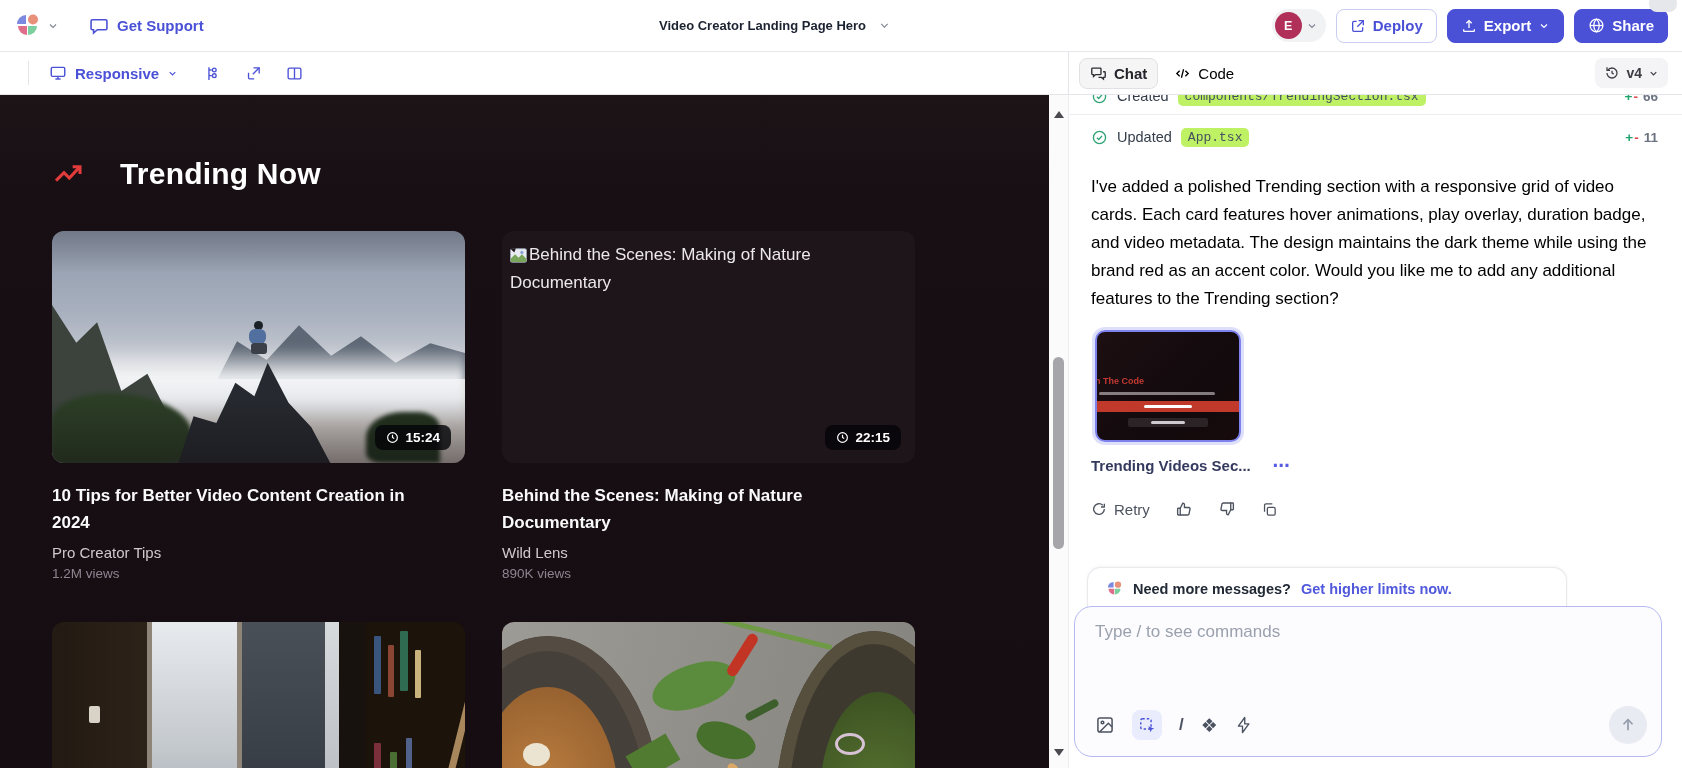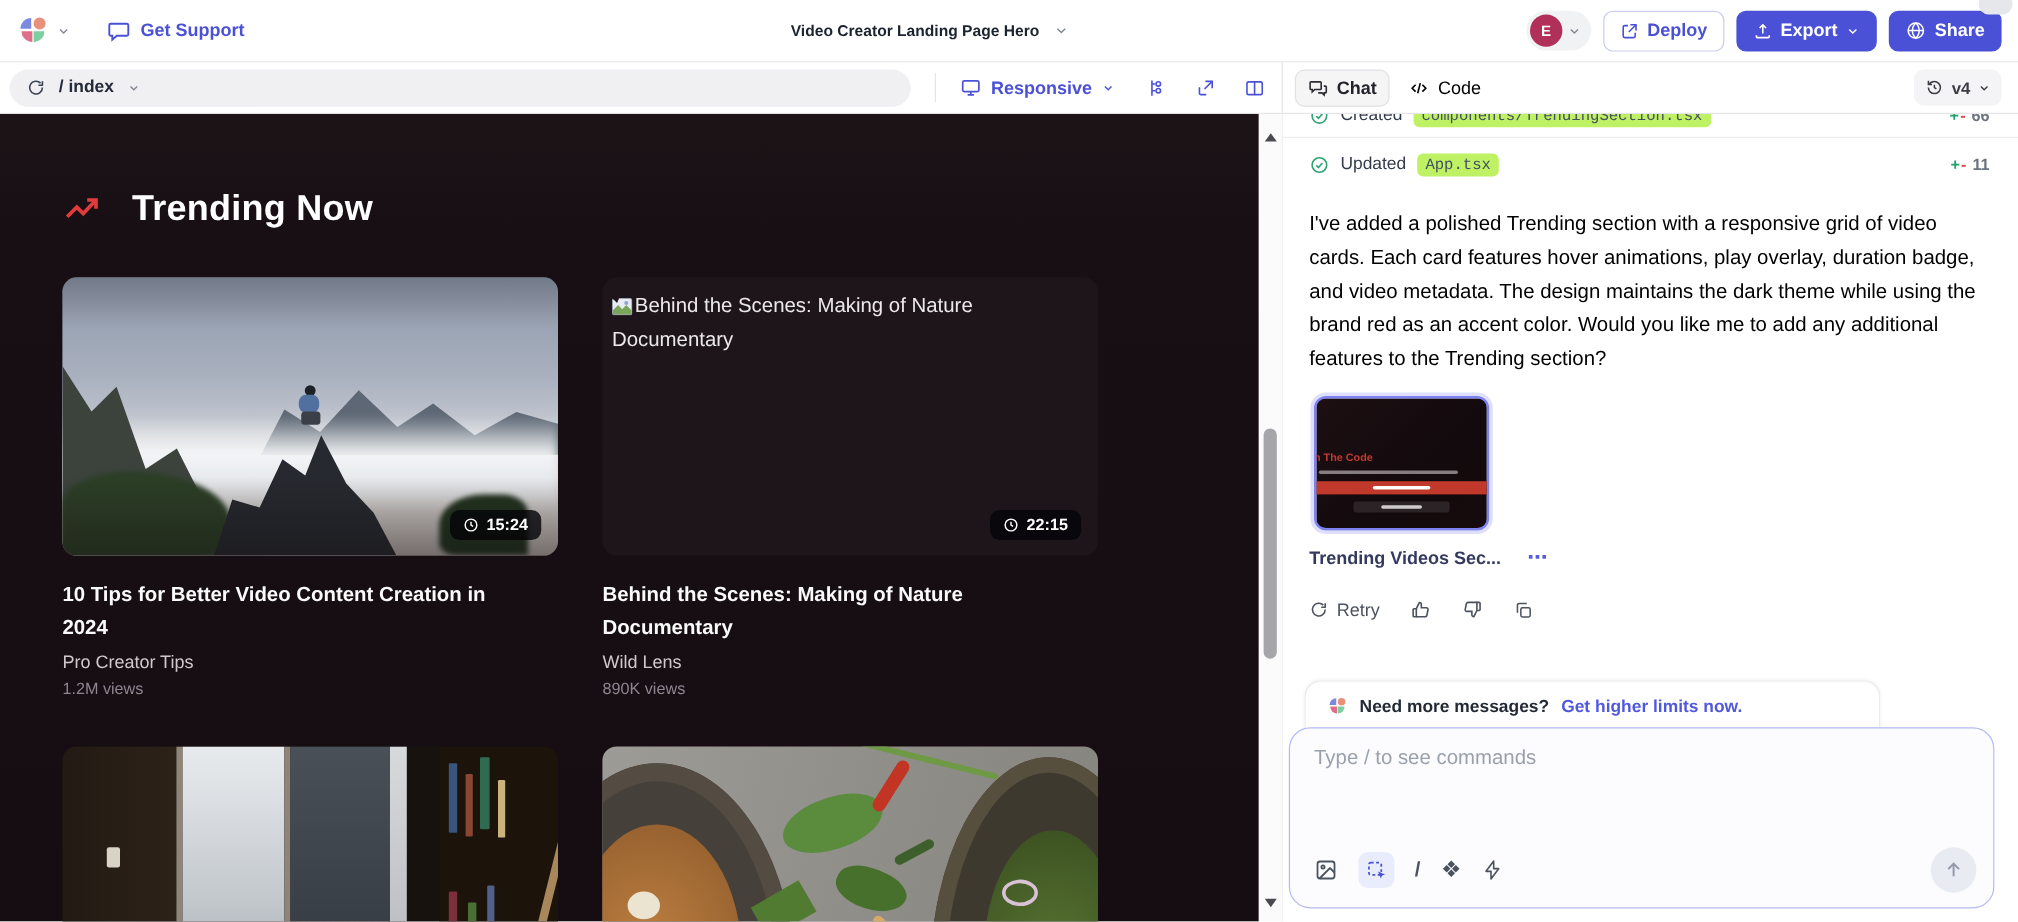--- a/index.html
+++ b/index.html
@@ -59,21 +59,21 @@
     overflow:hidden; position:relative; padding:62px 0 0 52px; }
   .pv-scrollbar { width:19px; flex:none; background:#fbfbfc; position:relative; }
   .sb-arrow { position:absolute; left:50%; transform:translateX(-50%); width:0; height:0;
     border-left:5px solid transparent; border-right:5px solid transparent; cursor:pointer; }
   .sb-up { top:16px; border-bottom:7px solid #4a4a4f; }
   .sb-down { bottom:12px; border-top:7px solid #4a4a4f; }
   .sb-thumb { position:absolute; left:4px; width:11px; top:262px; height:192px; border-radius:6px;
     background:#a6a6aa; cursor:pointer; }
 
   
-  .sec-head { display:flex; align-items:center; gap:26px; margin-bottom:40px; }
+  .sec-head { display:flex; align-items:center; gap:36px; margin-bottom:40px; }
   .sec-head h1 { color:#fff; font-size:30px; font-weight:800; letter-spacing:.2px; }
   .cards { display:grid; grid-template-columns:413px 413px; column-gap:37px; row-gap:41px; }
   .vcard { width:413px; }
   .vimg { width:413px; height:232px; border-radius:12px; position:relative; overflow:hidden; }
   .dur-badge { position:absolute; right:14px; bottom:13px; background:rgba(5,5,8,.82); color:#fff;
     border-radius:8px; padding:5px 11px; display:flex; align-items:center; gap:6px;
     font-size:13.5px; font-weight:700; }
   .vtitle { margin-top:19px; color:#fbfafa; font-size:17px; font-weight:700; line-height:27px;
     max-width:390px; }
   .vchan { margin-top:8px; color:#cfc9cd; font-size:15px; }
@@ -276,34 +276,20 @@
             </svg>
         </span>
         <span>Share</span>
       </div>
     </div>
     <div class="corner-chip"></div>
   </header>
 
   <div class="toolbar-row">
     <div class="toolbar-left">
-      <div class="url-pill">
-        <span style="color:#3a4150">
-          <svg width="16" height="16" viewBox="0 0 24 24" fill="none" stroke="currentColor" stroke-width="2">
-              <path d="M20 12a8 8 0 11-2.3-5.6"></path>
-              <path d="M20 4v5h-5" stroke-linejoin="round"></path>
-            </svg>
-        </span>
-        <span class="path">/ index</span>
-        <span class="chev">
-          <svg width="11" height="11" viewBox="0 0 24 24" fill="none" stroke="currentColor" stroke-width="2.6">
-              <path d="M6 9l6 6 6-6"></path>
-            </svg>
-        </span>
-      </div>
       <div class="vdiv"></div>
       <div class="responsive-group">
         <span>
           <svg width="18" height="18" viewBox="0 0 24 24" fill="none" stroke="currentColor" stroke-width="1.9">
               <rect x="3" y="4.5" width="18" height="12" rx="1.8"></rect>
               <path d="M8.5 20h7"></path>
               <path d="M12 16.5V20"></path>
             </svg>
         </span>
         <span>Responsive</span>

